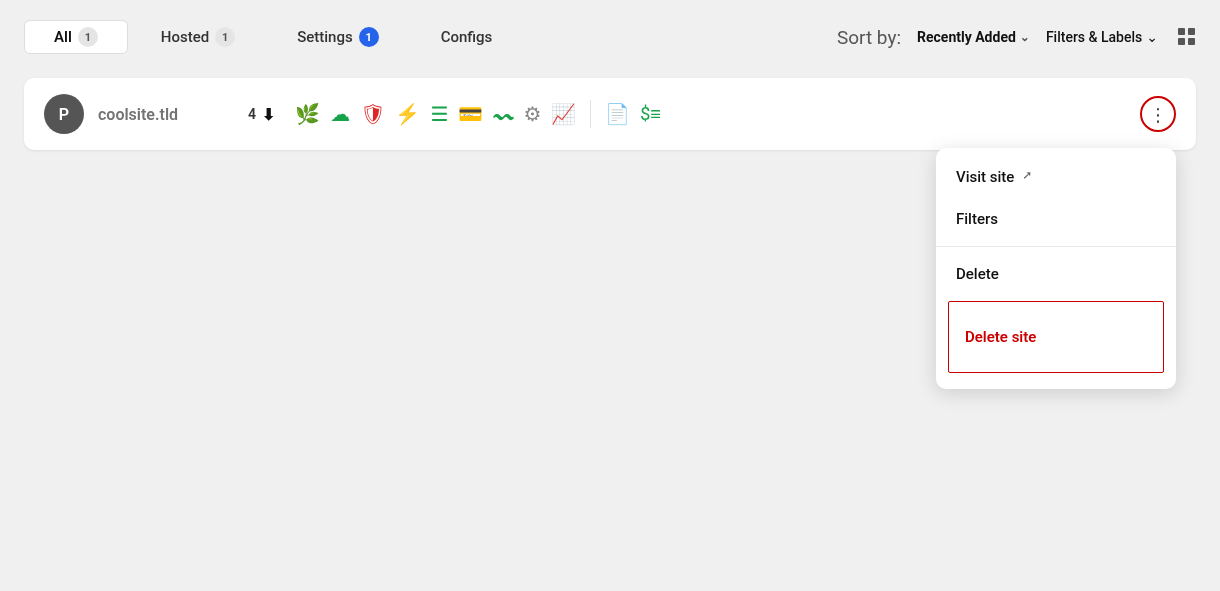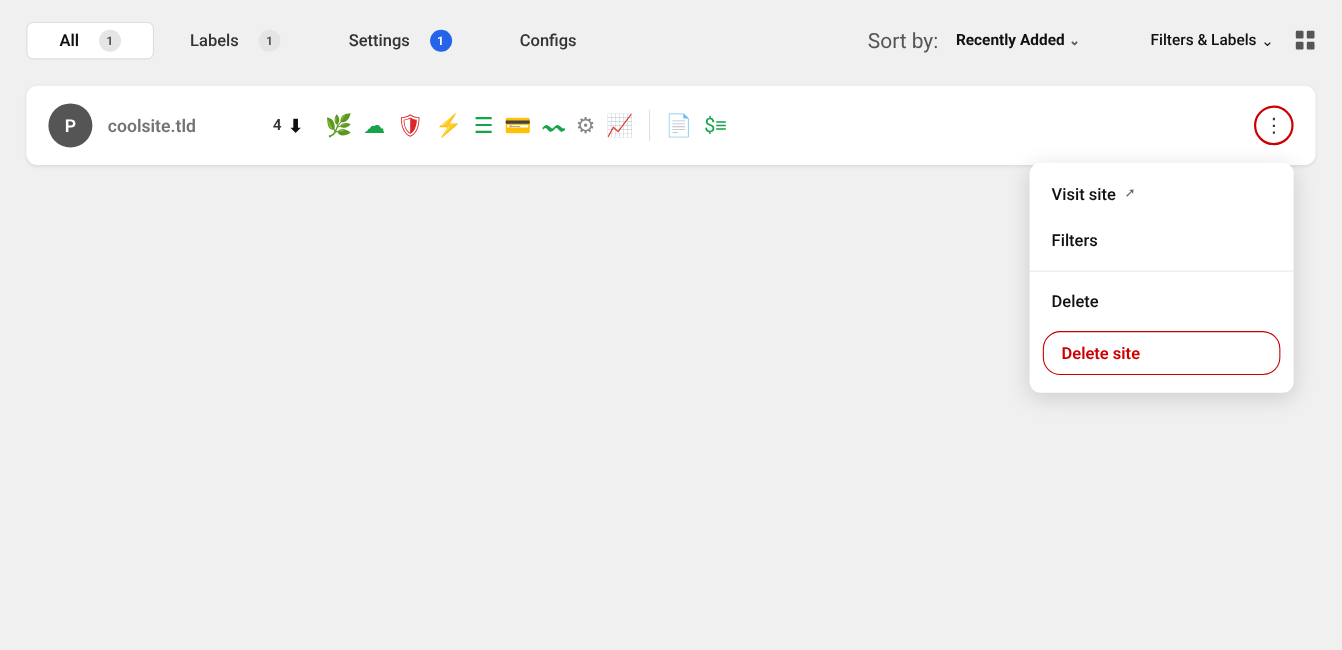--- a/index.html
+++ b/index.html
@@ -20,21 +20,21 @@
     .tab-bar {
       display: flex;
       align-items: center;
       gap: 4px;
       margin-bottom: 24px;
     }
 
     .tab-item {
       display: flex;
       align-items: center;
-      gap: 18px;
+      gap: 6px;
       padding: 6px 29px;
       border-radius: 6px;
       cursor: pointer;
       font-size: 15px;
       font-weight: 500;
       color: #333;
       user-select: none;
     }
 
     .tab-item.active {
@@ -87,27 +87,26 @@
       cursor: pointer;
     }
 
     .sort-dropdown .chevron {
       font-size: 12px;
       color: #555;
     }
 
     .filters-dropdown {
       display: flex;
-      align-items: center;
+      align-items: flex-end;
       gap: 4px;
       font-size: 14px;
       font-weight: 500;
       color: #111;
       cursor: pointer;
-      margin-left: 48px;
     }
 
     .grid-icon {
       display: grid;
       grid-template-columns: 1fr 1fr;
       gap: 2px;
       width: 18px;
       height: 18px;
       cursor: pointer;
       margin-left: 4px;
@@ -236,40 +235,40 @@
 
     .dropdown-divider {
       height: 1px;
       background: #e8e8e8;
       margin: 6px 0;
     }
 
     .dropdown-item.delete {
       color: #cc0000;
       border: 1.5px solid #cc0000;
-      border-radius: 16px;
+      border-radius: 2px;
       margin: 6px 12px 8px;
-      padding: 10px 16px;
+      padding: 26px 16px;
       font-weight: 600;
     }
   </style>
 </head>
 <body>
 
 <div class="main-container">
 
   <div class="tab-bar">
 
     <div class="tab-item active">
       <span>All</span>
       <span class="tab-badge grey">1</span>
     </div>
 
     <div class="tab-item">
-      <span>Labels</span>
+      <span>Hosted</span>
       <span class="tab-badge grey">1</span>
     </div>
 
     <div class="tab-item">
       <span>Settings</span>
       <span class="tab-badge blue">1</span>
     </div>
 
     <div class="tab-item">
       <span>Configs</span>

